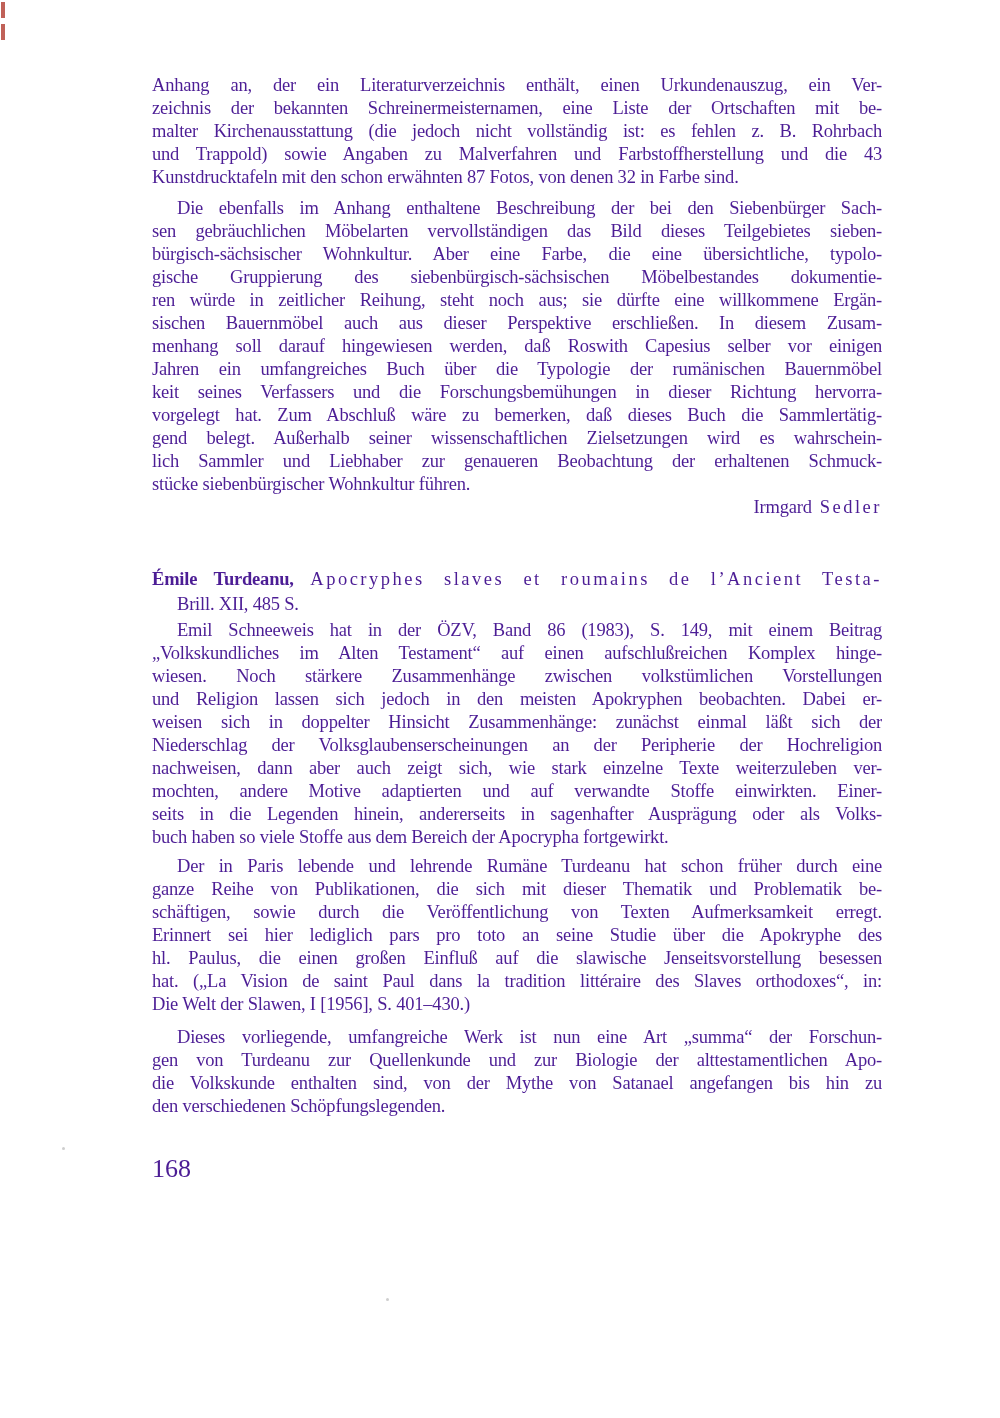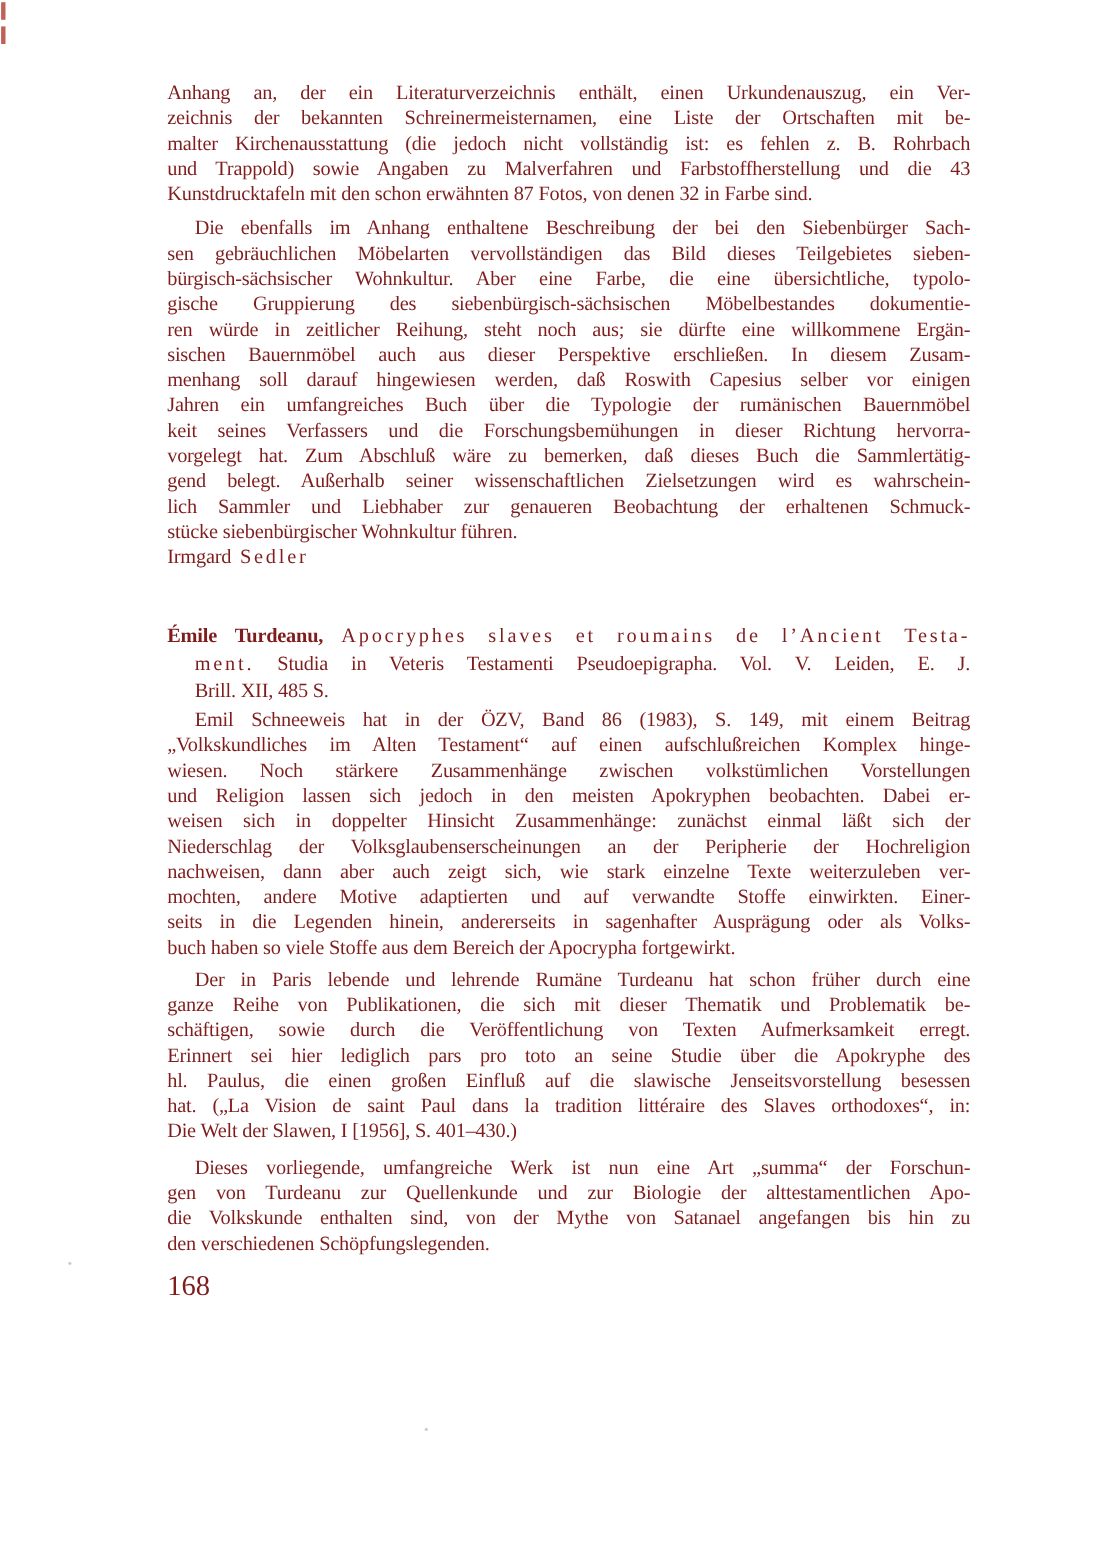--- a/index.html
+++ b/index.html
@@ -3,21 +3,21 @@
 <meta charset="utf-8">
 <style>
   html, body { margin: 0; padding: 0; background: #ffffff; }
   .page {
     position: relative;
     width: 1000px;
     height: 1418px;
     background: #ffffff;
     overflow: hidden;
     font-family: "Liberation Serif", "DejaVu Serif", serif;
-    color: #7f1d1d;
+    color: #4c1d95;
   }
   .text-block {
     position: absolute;
     left: 152px;
     top: 74px;
     width: 730px;
     font-size: 18.5px;
     line-height: 23px;
     letter-spacing: -0.2px;
   }
@@ -26,20 +26,21 @@
     text-align-last: justify;
   }
   .ln.last { text-align-last: left; }
   .ln.first { text-indent: 25px; }
 
   .r1 .para + .para { margin-top: 8px; }
   .r2 .para:nth-child(2) { margin-top: 6px; }
   .r2 .para:nth-child(3) { margin-top: 10px; }
 
   .signature {
+    text-align: right;
     line-height: 23px;
   }
   .sig-spaced { letter-spacing: 2.5px; margin-left: 8px; }
 
   .heading {
     margin-top: 48px;
     margin-bottom: 2px;
     line-height: 25px;
   }
   .h-line {
@@ -114,24 +115,20 @@
         <span>Irmgard</span><span class="sig-spaced">Sedler</span>
       </div>
     </section>
 
     <section class="r2">
       <div class="heading">
         <div class="h-line">
           <span class="bold">Émile Turdeanu,</span>
           <span class="spaced">Apocryphes slaves et roumains de l’Ancient Testa-</span>
         </div>
-        <div class="h-line h-hang">
-          <span class="spaced">ment.</span>
-          <span>Studia in Veteris Testamenti Pseudoepigrapha. Vol. V. Leiden, E. J.</span>
-        </div>
         <div class="h-line h-hang h-last">Brill. XII, 485 S.</div>
       </div>
       <div>
           <div class="para">
             <div class="ln first">Emil Schneeweis hat in der ÖZV, Band 86 (1983), S. 149, mit einem Beitrag</div>
             <div class="ln">„Volkskundliches im Alten Testament“ auf einen aufschlußreichen Komplex hinge-</div>
             <div class="ln">wiesen. Noch stärkere Zusammenhänge zwischen volkstümlichen Vorstellungen</div>
             <div class="ln">und Religion lassen sich jedoch in den meisten Apokryphen beobachten. Dabei er-</div>
             <div class="ln">weisen sich in doppelter Hinsicht Zusammenhänge: zunächst einmal läßt sich der</div>
             <div class="ln">Niederschlag der Volksglaubenserscheinungen an der Peripherie der Hochreligion</div>

